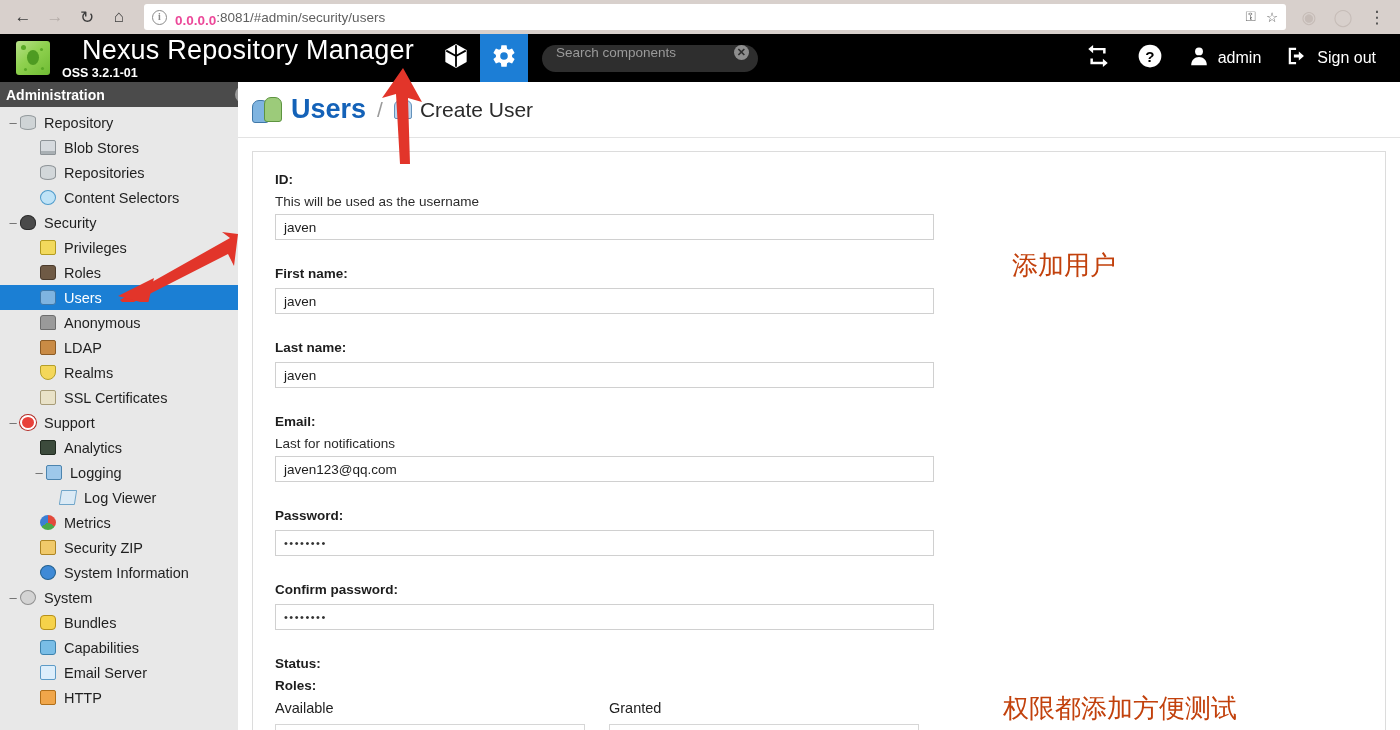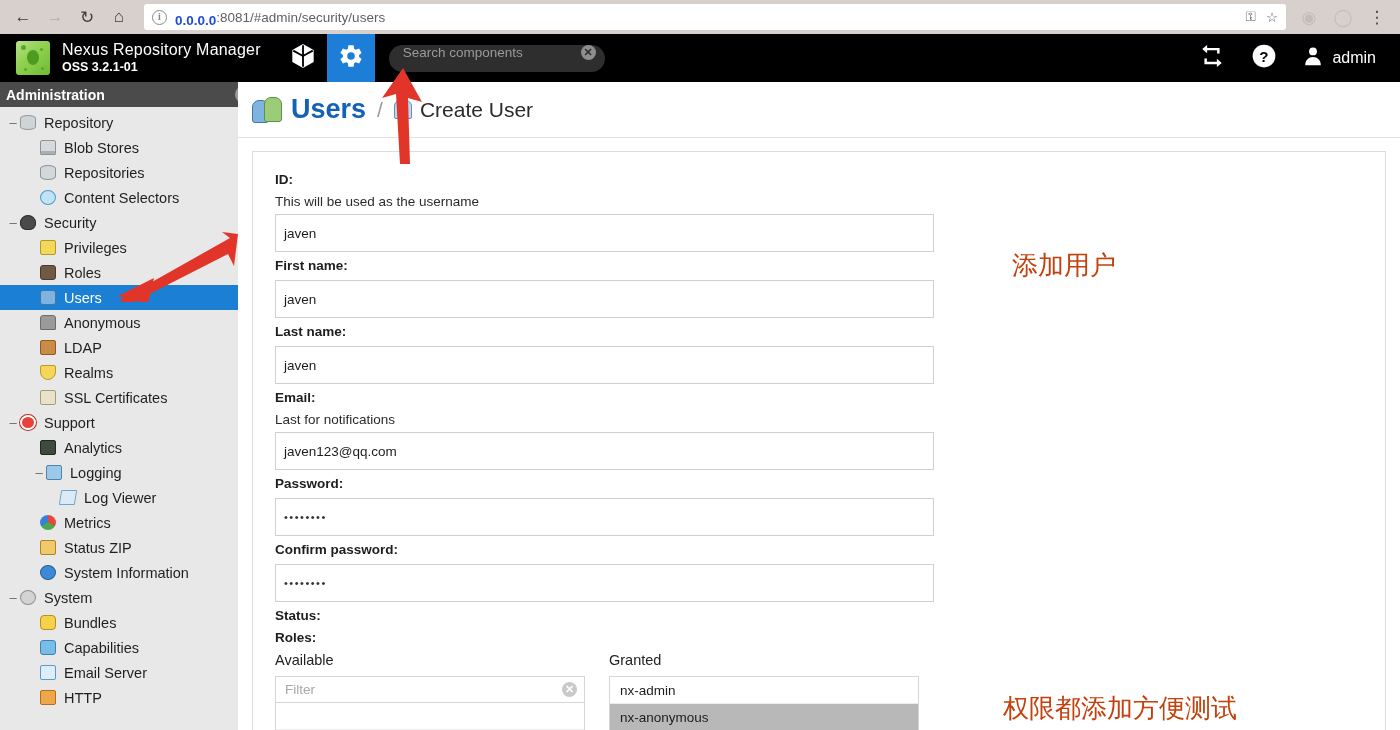--- a/index.html
+++ b/index.html
@@ -46,21 +46,21 @@
     border-radius: 50%;
     color: #8a8a8a;
     font-size: 10px;
     line-height: 12px;
     text-align: center;
     font-family: "Liberation Serif", serif;
     font-weight: bold;
     margin-right: 8px;
     flex: 0 0 auto;
   }
-  .url-host { color: #1d4ed8; font-weight: bold; margin-top: 7px; }
+  .url-host { color: #ec4899; font-weight: bold; margin-top: 7px; }
   .url-rest { color: #5f5f5f; }
   .url-right {
     margin-left: auto;
     display: flex; align-items: center; gap: 10px;
     color: #5c5c5c;
   }
   .chrome-right {
     display: flex; align-items: center; gap: 4px;
     margin-left: 6px;
   }
@@ -93,21 +93,21 @@
     left: 5px; top: 4px; width: 5px; height: 5px;
     border-radius: 50%;
     background: #5aa827;
     box-shadow: 18px 2px 0 -1px #5aa827, 2px 22px 0 -1px #5aa827, 19px 21px 0 -1px #5aa827;
   }
   .brand {
     margin-left: 12px;
     color: #fff;
     line-height: 1.05;
   }
-  .brand-title { font-size: 16px; font-weight: 300; letter-spacing: .2px; }
+  .brand-title { font-size: 27px; font-weight: 300; letter-spacing: .2px; margin-left: 20px; }
   .brand-sub { font-size: 12.5px; font-weight: bold; margin-top: 2px; }
 
   .hdr-btn {
     width: 48px; height: 48px;
     display: flex; align-items: center; justify-content: center;
     color: #fff;
     flex: 0 0 auto;
   }
   .hdr-btn.active { background: #1c7ed6; position: relative; }
   .hdr-btn.active::after {
@@ -278,23 +278,23 @@
     margin-bottom: 7px;
   }
   .fld-help {
     font-size: 13.5px; color: #2b2b2b; margin-bottom: 5px;
   }
   .fld-input {
     width: 659px; height: 26px;
     border: 1px solid #d0d0d0;
     background: #fff;
     font-size: 13.5px; color: #1d1d1d;
-    padding: 18px 8px;
-    display: flex; align-items: center;
-    margin-bottom: 6px;
+    padding: 0 8px;
+    display: flex; align-items: center;
+    margin-bottom: 26px;
   }
   .fld-input.pw { letter-spacing: 1.5px; font-size: 11px; color: #333; }
   .fld-select {
     width: 659px; height: 28px;
     border: 1px solid #d0d0d0;
     background: #fff;
     font-size: 13.5px; color: #1d1d1d;
     padding: 0 8px;
     display: flex; align-items: center;
     margin-bottom: 14px;
@@ -420,20 +420,29 @@
     </div>
     <div class="item">
       <span>
         <svg width="22" height="22" viewBox="0 0 24 24" fill="#fff">
           <circle cx="12" cy="7" r="4.3"></circle>
           <path d="M3.5 22 C3.5 16.6 7.3 13.2 12 13.2 S20.5 16.6 20.5 22z"></path>
         </svg>
       </span>
       <span>admin</span>
     </div>
+    <div class="item">
+      <span>
+        <svg width="24" height="22" viewBox="0 0 24 24" fill="#fff">
+          <path d="M3 3 h8 v2.4 H5.4 v13.2 H11 V21 H3z"></path>
+          <path d="M14 7 L19.6 12 L14 17 v-3.3 H8.6 v-3.4 H14z"></path>
+        </svg>
+      </span>
+      <span>Sign out</span>
+    </div>
   </div>
 </div>
 
 <div class="sidebar">
   <div class="sidebar-head">
     <span>Administration</span>
     <span class="collapse-icon">❮</span>
   </div>
   <div class="tree" id="tree">
       <div class="node lvl0">
@@ -553,21 +562,21 @@
         <span class="node-icon">
           <span class="ic ic-metrics"></span>
         </span>
         <span>Metrics</span>
       </div>
       <div class="node lvl1">
         <span class="twisty"></span>
         <span class="node-icon">
           <span class="ic ic-zip"></span>
         </span>
-        <span>Status ZIP</span>
+        <span>Security ZIP</span>
       </div>
       <div class="node lvl1">
         <span class="twisty"></span>
         <span class="node-icon">
           <span class="ic ic-sysinfo"></span>
         </span>
         <span>System Information</span>
       </div>
       <div class="node lvl0">
         <span class="twisty">–</span>

